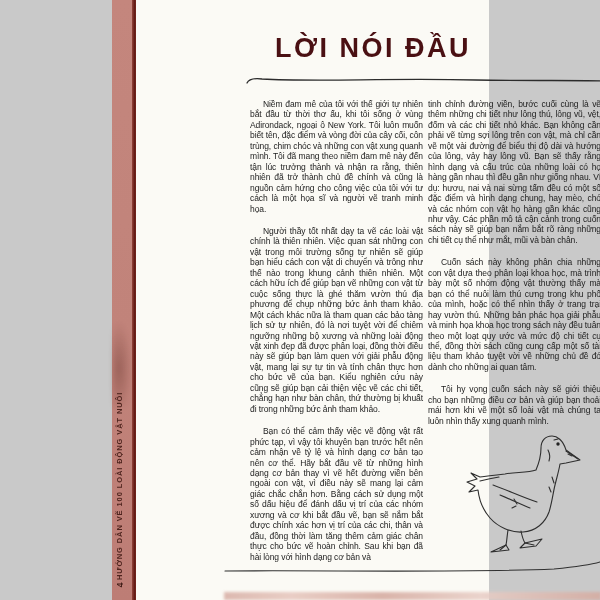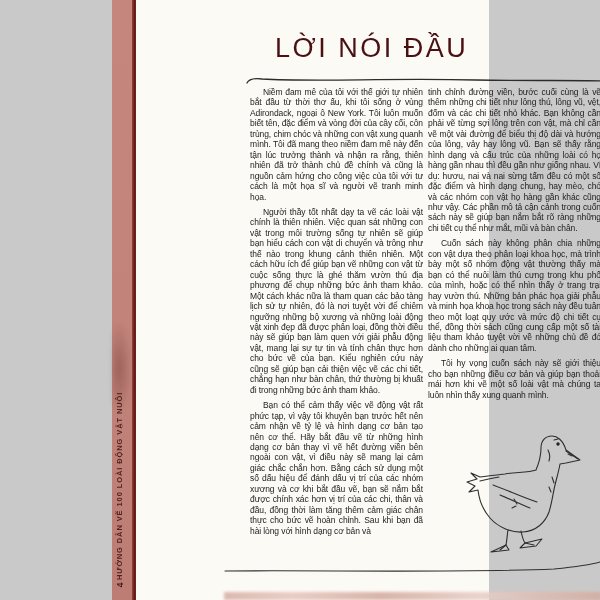--- a/index.html
+++ b/index.html
@@ -20,33 +20,33 @@
     position:absolute; left:112px; top:322px; width:20px; height:85px;
     background:radial-gradient(ellipse at 35% 55%, rgba(70,25,18,.30), rgba(70,25,18,0) 72%);
     filter:blur(2px);
   }
   .spine-border {
     position:absolute; left:132px; top:0; width:4px; height:600px;
     background:linear-gradient(90deg,#93443b,#5e1712 70%,#7c2a22);
   }
   .page-title {
     position:absolute; left:163px; top:33px;
-    font-size:27px; font-weight:normal; letter-spacing:2.5px;
+    font-size:27px; font-weight:bold; letter-spacing:2.5px;
     color:#4a1013; white-space:nowrap;
   }
   .title-rule { position:absolute; left:134px; top:75px; }
   .footer-rule { position:absolute; left:112px; top:561px; }
   .col {
     position:absolute; top:87px; width:173px;
     font-size:8.5px; line-height:10.45px; letter-spacing:-0.1px;
     text-align:justify; color:#1d1d1d;
   }
   .col-left  { left:138px; }
   .col-right { left:316px; }
-  .col p { margin:0 0 5px 0; text-indent:13px; }
+  .col p { margin:12px 0 5px 0; text-indent:13px; }
   .col p.no-indent { text-indent:0; }
   .duck-wrap { position:absolute; left:350px; top:429px; }
   .spine-label {
     position:absolute; left:22px; top:473px; width:200px; height:14px;
     transform:rotate(-90deg); transform-origin:center;
     font-size:7.5px; font-weight:bold; letter-spacing:0.9px;
     color:#4e241e; white-space:nowrap;
   }
   .page-number {
     position:absolute; left:112px; top:578px; width:20px; height:14px;

